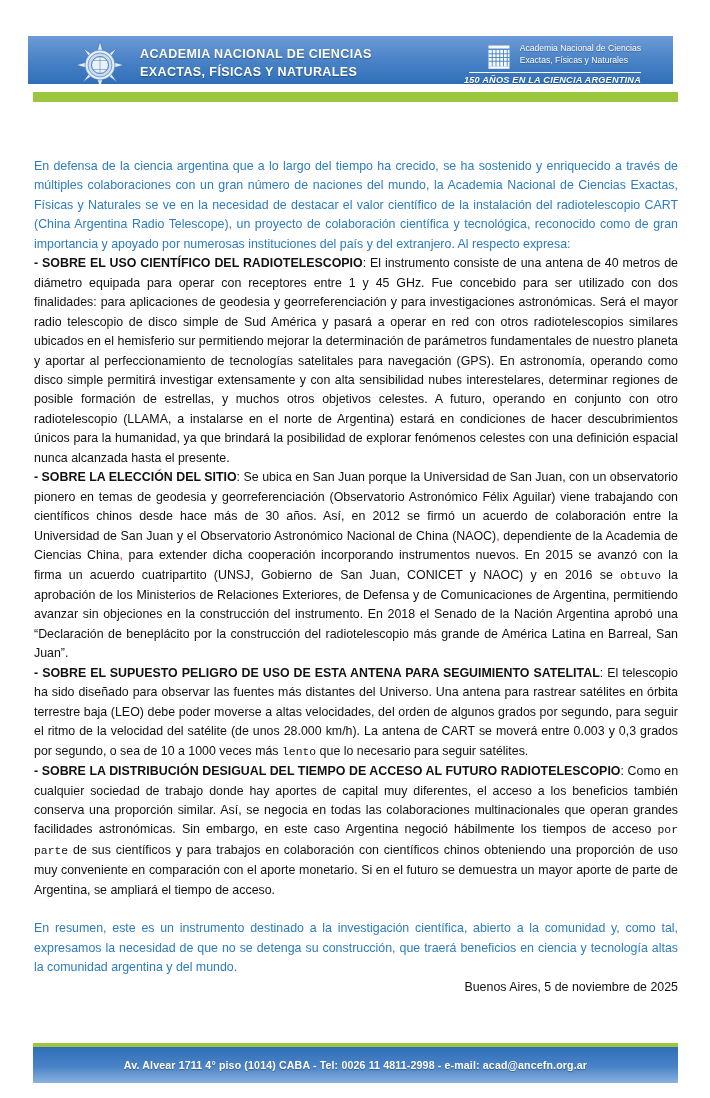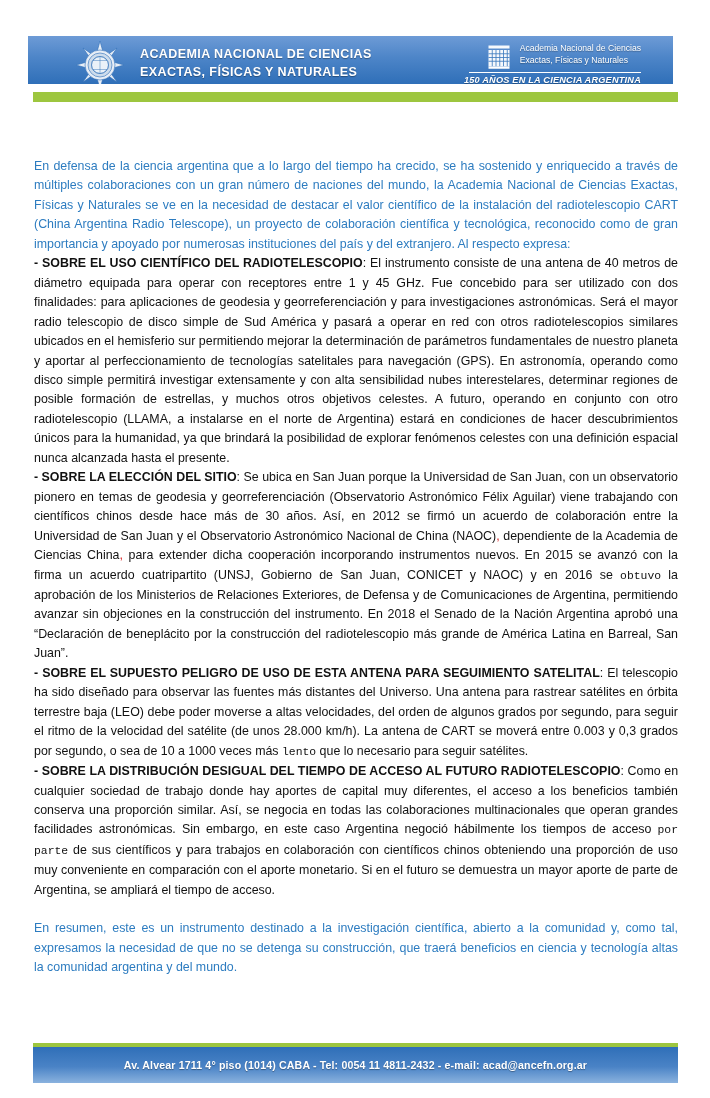--- a/index.html
+++ b/index.html
@@ -241,20 +241,21 @@
     <p class="para"><span class="sec-head"> - </span><span class="sec-head">SOBRE LA ELECCIÓN DEL SITIO</span><span>: </span><span>Se ubica en San Juan porque la Universidad de San Juan, con un observatorio pionero en temas de geodesia y georreferenciación (Observatorio Astronómico Félix Aguilar) viene trabajando con científicos chinos desde hace más de 30 años. Así, en 2012 se firmó un acuerdo de colaboración entre la Universidad de San Juan y el Observatorio Astronómico Nacional de China (NAOC)</span><span class="red">,</span><span> dependiente de la Academia de Ciencias China</span><span class="red">,</span><span> para extender dicha cooperación incorporando instrumentos nuevos. En 2015 se avanzó con la firma un acuerdo cuatripartito (UNSJ, Gobierno de San Juan, CONICET y  NAOC) y en 2016 se </span><span class="altfont">obtuvo</span><span> la aprobación de los Ministerios de Relaciones Exteriores, de Defensa y de Comunicaciones de Argentina, permitiendo avanzar sin objeciones en la construcción del instrumento. En 2018 el Senado de la Nación Argentina aprobó una “Declaración de beneplácito por la construcción del radiotelescopio más grande de América Latina en Barreal, San Juan”.</span></p>
 
     <p class="para"><span class="sec-head"> - </span><span class="sec-head">SOBRE EL  SUPUESTO  PELIGRO  DE  USO  DE  ESTA  ANTENA  PARA  SEGUIMIENTO  SATELITAL</span><span>: </span><span>El telescopio ha sido diseñado para observar las fuentes más distantes del Universo. Una antena para rastrear satélites en órbita terrestre baja (LEO) debe poder moverse a altas velocidades, del orden de algunos grados por segundo, para seguir el ritmo de la velocidad del satélite (de unos 28.000 km/h). La antena de CART se moverá entre 0.003 y 0,3 grados por segundo, o sea de 10  a 1000 veces más </span><span class="altfont">lento</span><span> que lo necesario para seguir satélites.</span></p>
 
     <p class="para"><span class="sec-head"> - </span><span class="sec-head">SOBRE LA DISTRIBUCIÓN DESIGUAL DEL TIEMPO DE ACCESO AL FUTURO RADIOTELESCOPIO</span><span>: </span><span>Como en cualquier sociedad de trabajo donde hay aportes de capital muy diferentes, el acceso a los beneficios también conserva una proporción similar. Así, se negocia en todas las colaboraciones multinacionales que operan grandes facilidades astronómicas.  Sin embargo, en este caso Argentina negoció hábilmente los tiempos de acceso </span><span class="altfont">por parte</span><span> de sus científicos y para trabajos en colaboración con científicos chinos obteniendo una proporción de uso muy conveniente en comparación con el aporte monetario. Si en el futuro se demuestra un mayor aporte de parte de Argentina, se ampliará el tiempo de acceso.</span></p>
 
     <div class="gap"></div>
 
     <p class="para blue">En resumen, este es un instrumento destinado a la investigación científica, abierto a la comunidad y, como tal,  expresamos la necesidad de que no se detenga su construcción, que traerá beneficios en ciencia y tecnología altas la comunidad argentina y del mundo.</p>
 
+    <p class="signature">Buenos Aires, 5 de noviembre de 2025</p>
   </div>
 
   <div class="footer-green"></div>
   <div class="footer-band">
-    <span class="footer-text">Av. Alvear 1711 4° piso (1014) CABA - Tel: 0054 11 4811-2432 - e-mail: acad@ancefn.org.ar</span>
+    <span class="footer-text">Av. Alvear 1711 4° piso (1014) CABA - Tel: 0026 11 4811-2998 - e-mail: acad@ancefn.org.ar</span>
   </div>
 
 </div>
 
 </body></html>

